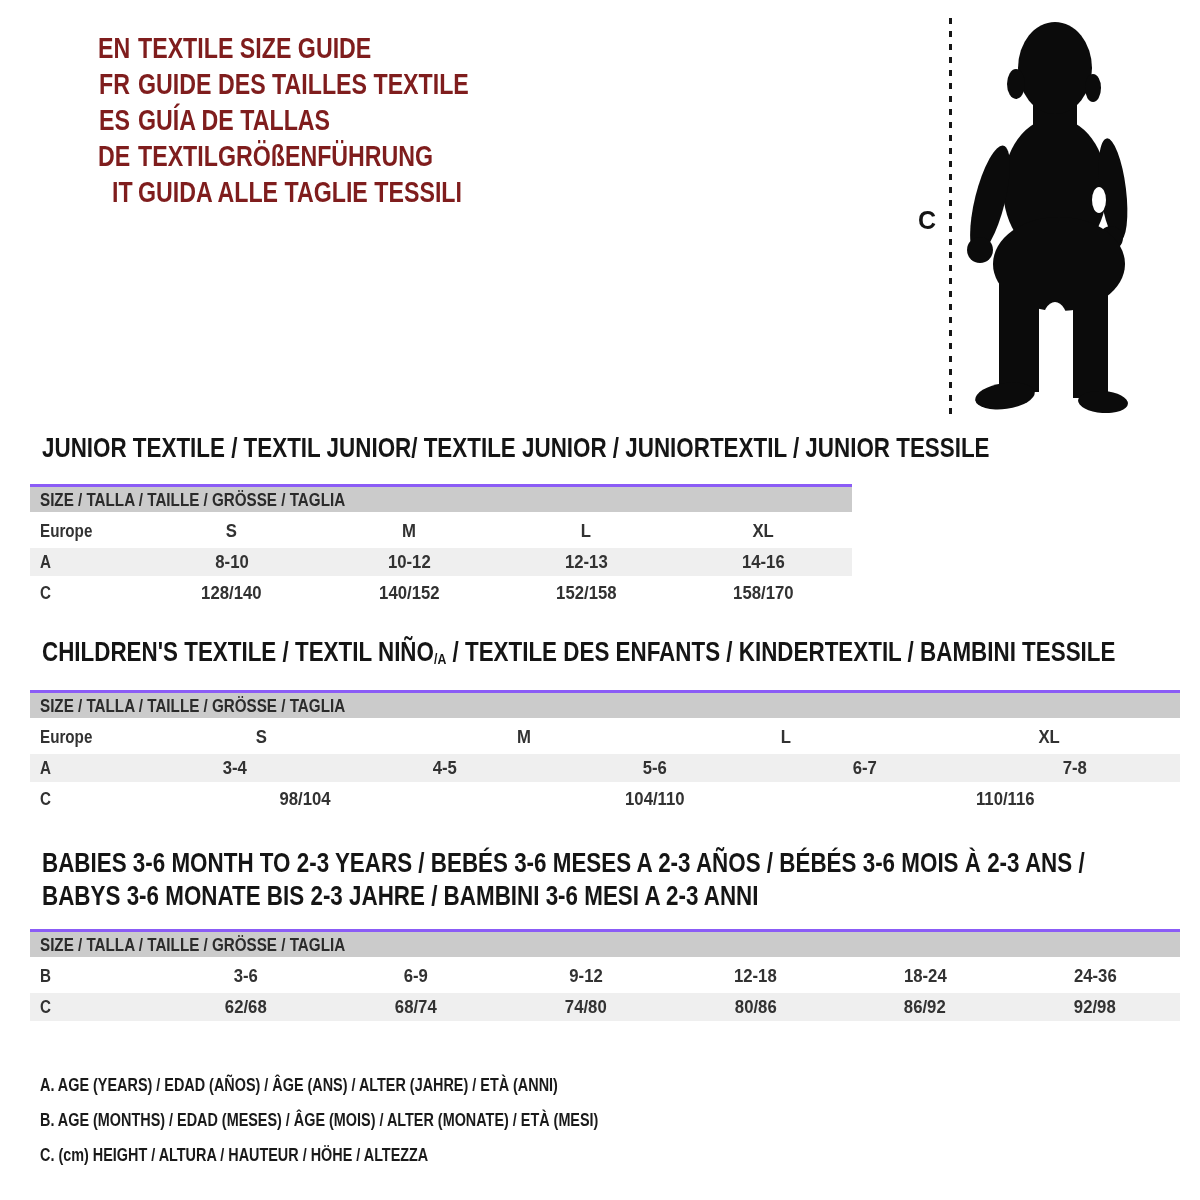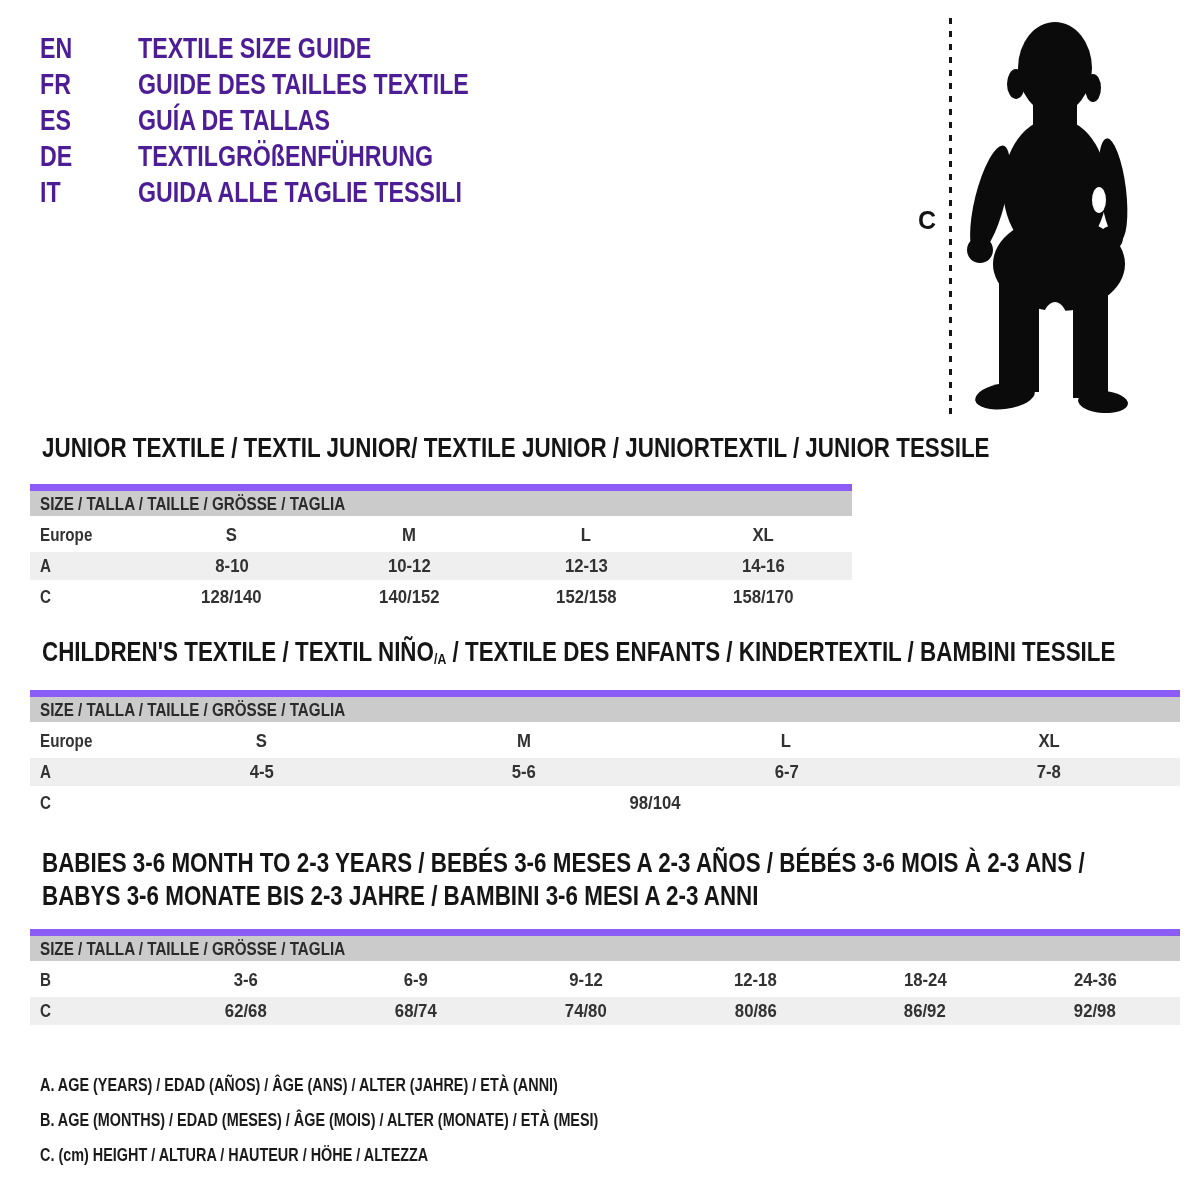--- a/index.html
+++ b/index.html
@@ -7,33 +7,33 @@
     width:1200px;height:1200px;position:relative;background:#ffffff;
     font-family:"Liberation Sans","DejaVu Sans",sans-serif;
     color:#1c1c1c;overflow:hidden;
   }
   .abs{position:absolute;white-space:nowrap;}
   
   .cxl{display:inline-block;transform:scaleX(0.80);transform-origin:0 50%;}
   .cxc{display:inline-block;transform:scaleX(0.88);transform-origin:50% 50%;}
 
   
-  .lang-row{display:flex;height:36px;line-height:36px;font-size:29px;font-weight:700;color:#4c1d95;}
+  .lang-row{display:flex;height:36px;line-height:36px;font-size:29px;font-weight:700;color:#7f1d1d;text-align:right;}
   .lang-code{width:98px;}
   
   .dash-line{position:absolute;left:69px;top:8px;width:3px;height:398px;
     background:repeating-linear-gradient(to bottom,#161616 0 6px,transparent 6px 13px);}
   .c-label{position:absolute;left:912px;top:204px;width:30px;text-align:center;
     font-size:25px;font-weight:700;color:#141414;position:absolute;}
   
   .section-title{font-size:28px;font-weight:700;color:#151515;line-height:28px;}
   .title-sub{font-size:0.55em;vertical-align:-0.18em;letter-spacing:0;}
   
   .stable{position:absolute;}
-  .size-bar{height:25px;line-height:25px;background:#cbcbcb;border-top:7px solid #8b5cf6;
+  .size-bar{height:25px;line-height:25px;background:#cbcbcb;border-top:3px solid #8b5cf6;
     padding-left:10px;font-size:19px;font-weight:700;color:#2b2b2b;margin-bottom:5px;}
   .t-row{display:flex;height:28px;line-height:28px;margin-top:3px;
     font-size:19px;font-weight:700;color:#323232;}
   .t-row.shade{background:#efefef;}
   .t-label{padding-left:10px;}
   .junior-t .t-label{width:103px;}
   .children-t .t-label{width:90px;}
   .babies-t .t-label{width:121px;}
   .t-cell{flex:1;text-align:center;}
   
@@ -127,28 +127,31 @@
   <div class="size-bar"><span class="cxl">SIZE / TALLA / TAILLE / GRÖSSE / TAGLIA</span></div>
   <div class="t-row">
     <span class="t-label"><span class="cxl">Europe</span></span>
     <span class="t-cell"><span class="cxc">S</span></span>
     <span class="t-cell"><span class="cxc">M</span></span>
     <span class="t-cell"><span class="cxc">L</span></span>
     <span class="t-cell"><span class="cxc">XL</span></span>
   </div>
   <div class="t-row shade">
     <span class="t-label"><span class="cxl">A</span></span>
+    <span class="t-cell"><span class="cxc">3-4</span></span>
     <span class="t-cell"><span class="cxc">4-5</span></span>
     <span class="t-cell"><span class="cxc">5-6</span></span>
     <span class="t-cell"><span class="cxc">6-7</span></span>
     <span class="t-cell"><span class="cxc">7-8</span></span>
   </div>
   <div class="t-row">
     <span class="t-label"><span class="cxl">C</span></span>
     <span class="t-cell"><span class="cxc">98/104</span></span>
+    <span class="t-cell"><span class="cxc">104/110</span></span>
+    <span class="t-cell"><span class="cxc">110/116</span></span>
   </div>
 </div>
 
 <div class="abs section-title" style="left:42px;top:846px;line-height:33px;">
   <div><span class="cxl">BABIES 3-6 MONTH TO 2-3 YEARS / BEBÉS 3-6 MESES A 2-3 AÑOS / BÉBÉS 3-6 MOIS À 2-3 ANS /</span></div>
   <div><span class="cxl">BABYS 3-6 MONATE BIS 2-3 JAHRE / BAMBINI 3-6 MESI A 2-3 ANNI</span></div>
 </div>
 <div class="stable babies-t" style="left:30px;top:929px;width:1150px;">
   <div class="size-bar"><span class="cxl">SIZE / TALLA / TAILLE / GRÖSSE / TAGLIA</span></div>
   <div class="t-row">

